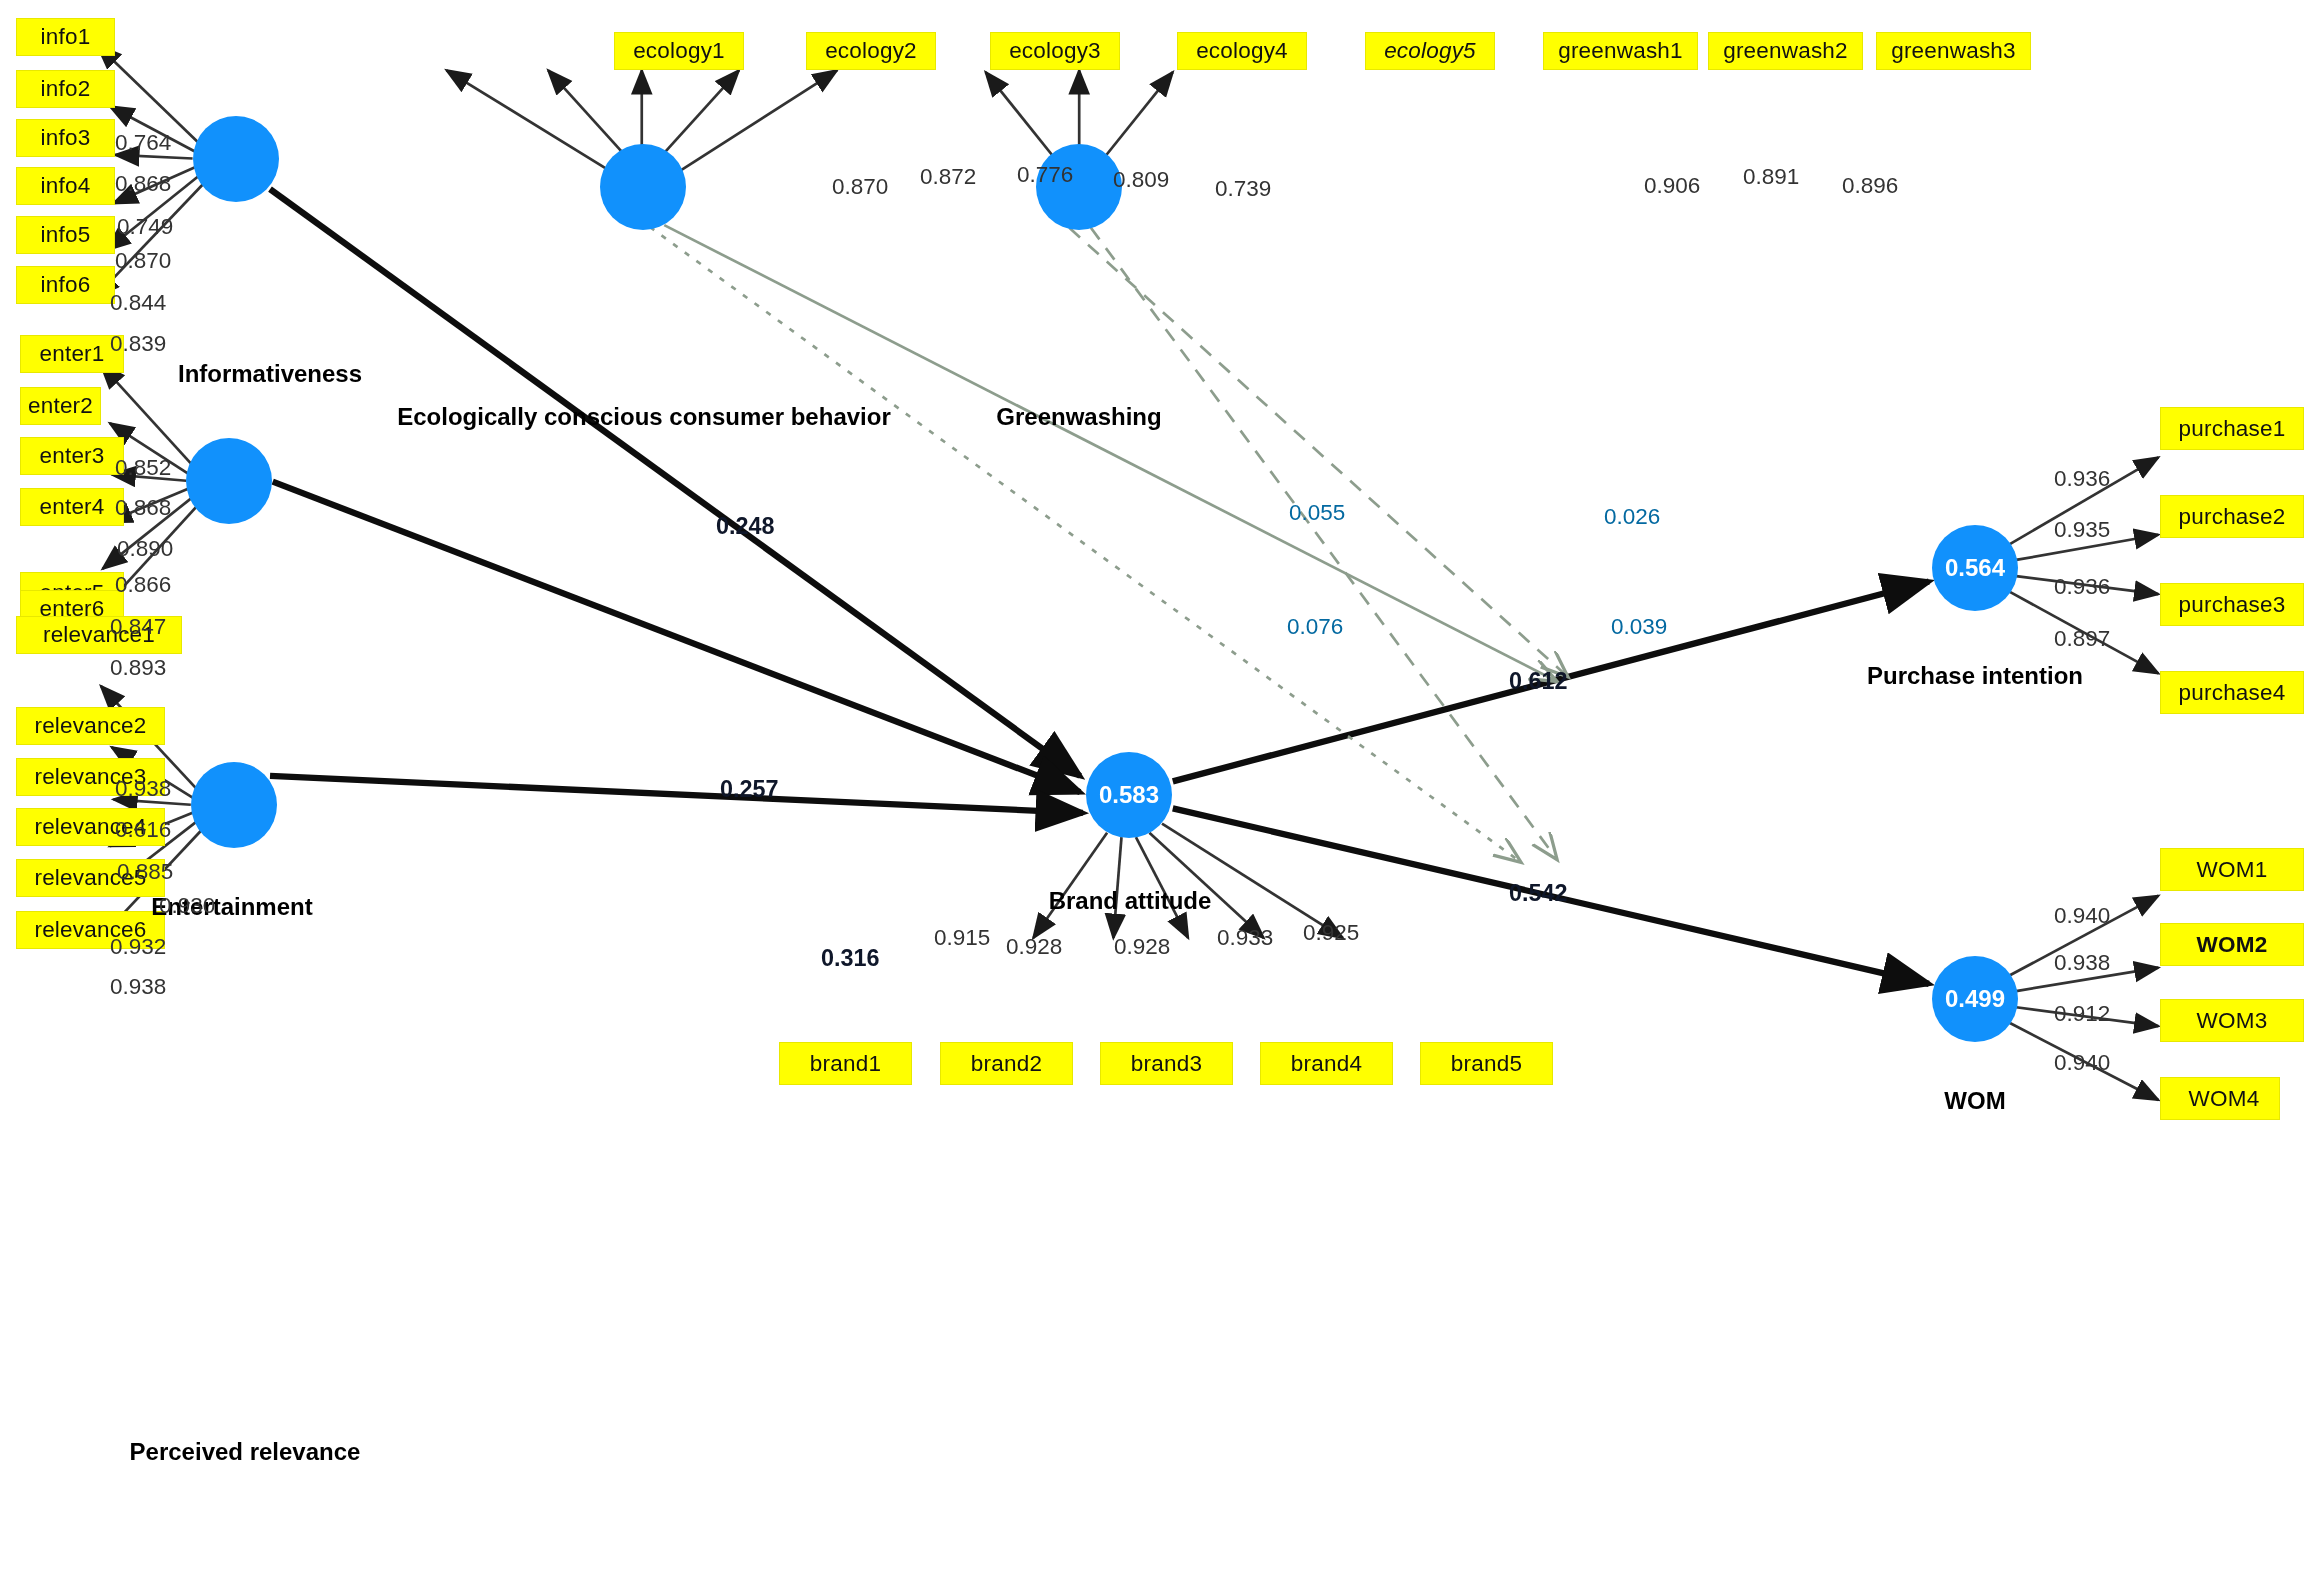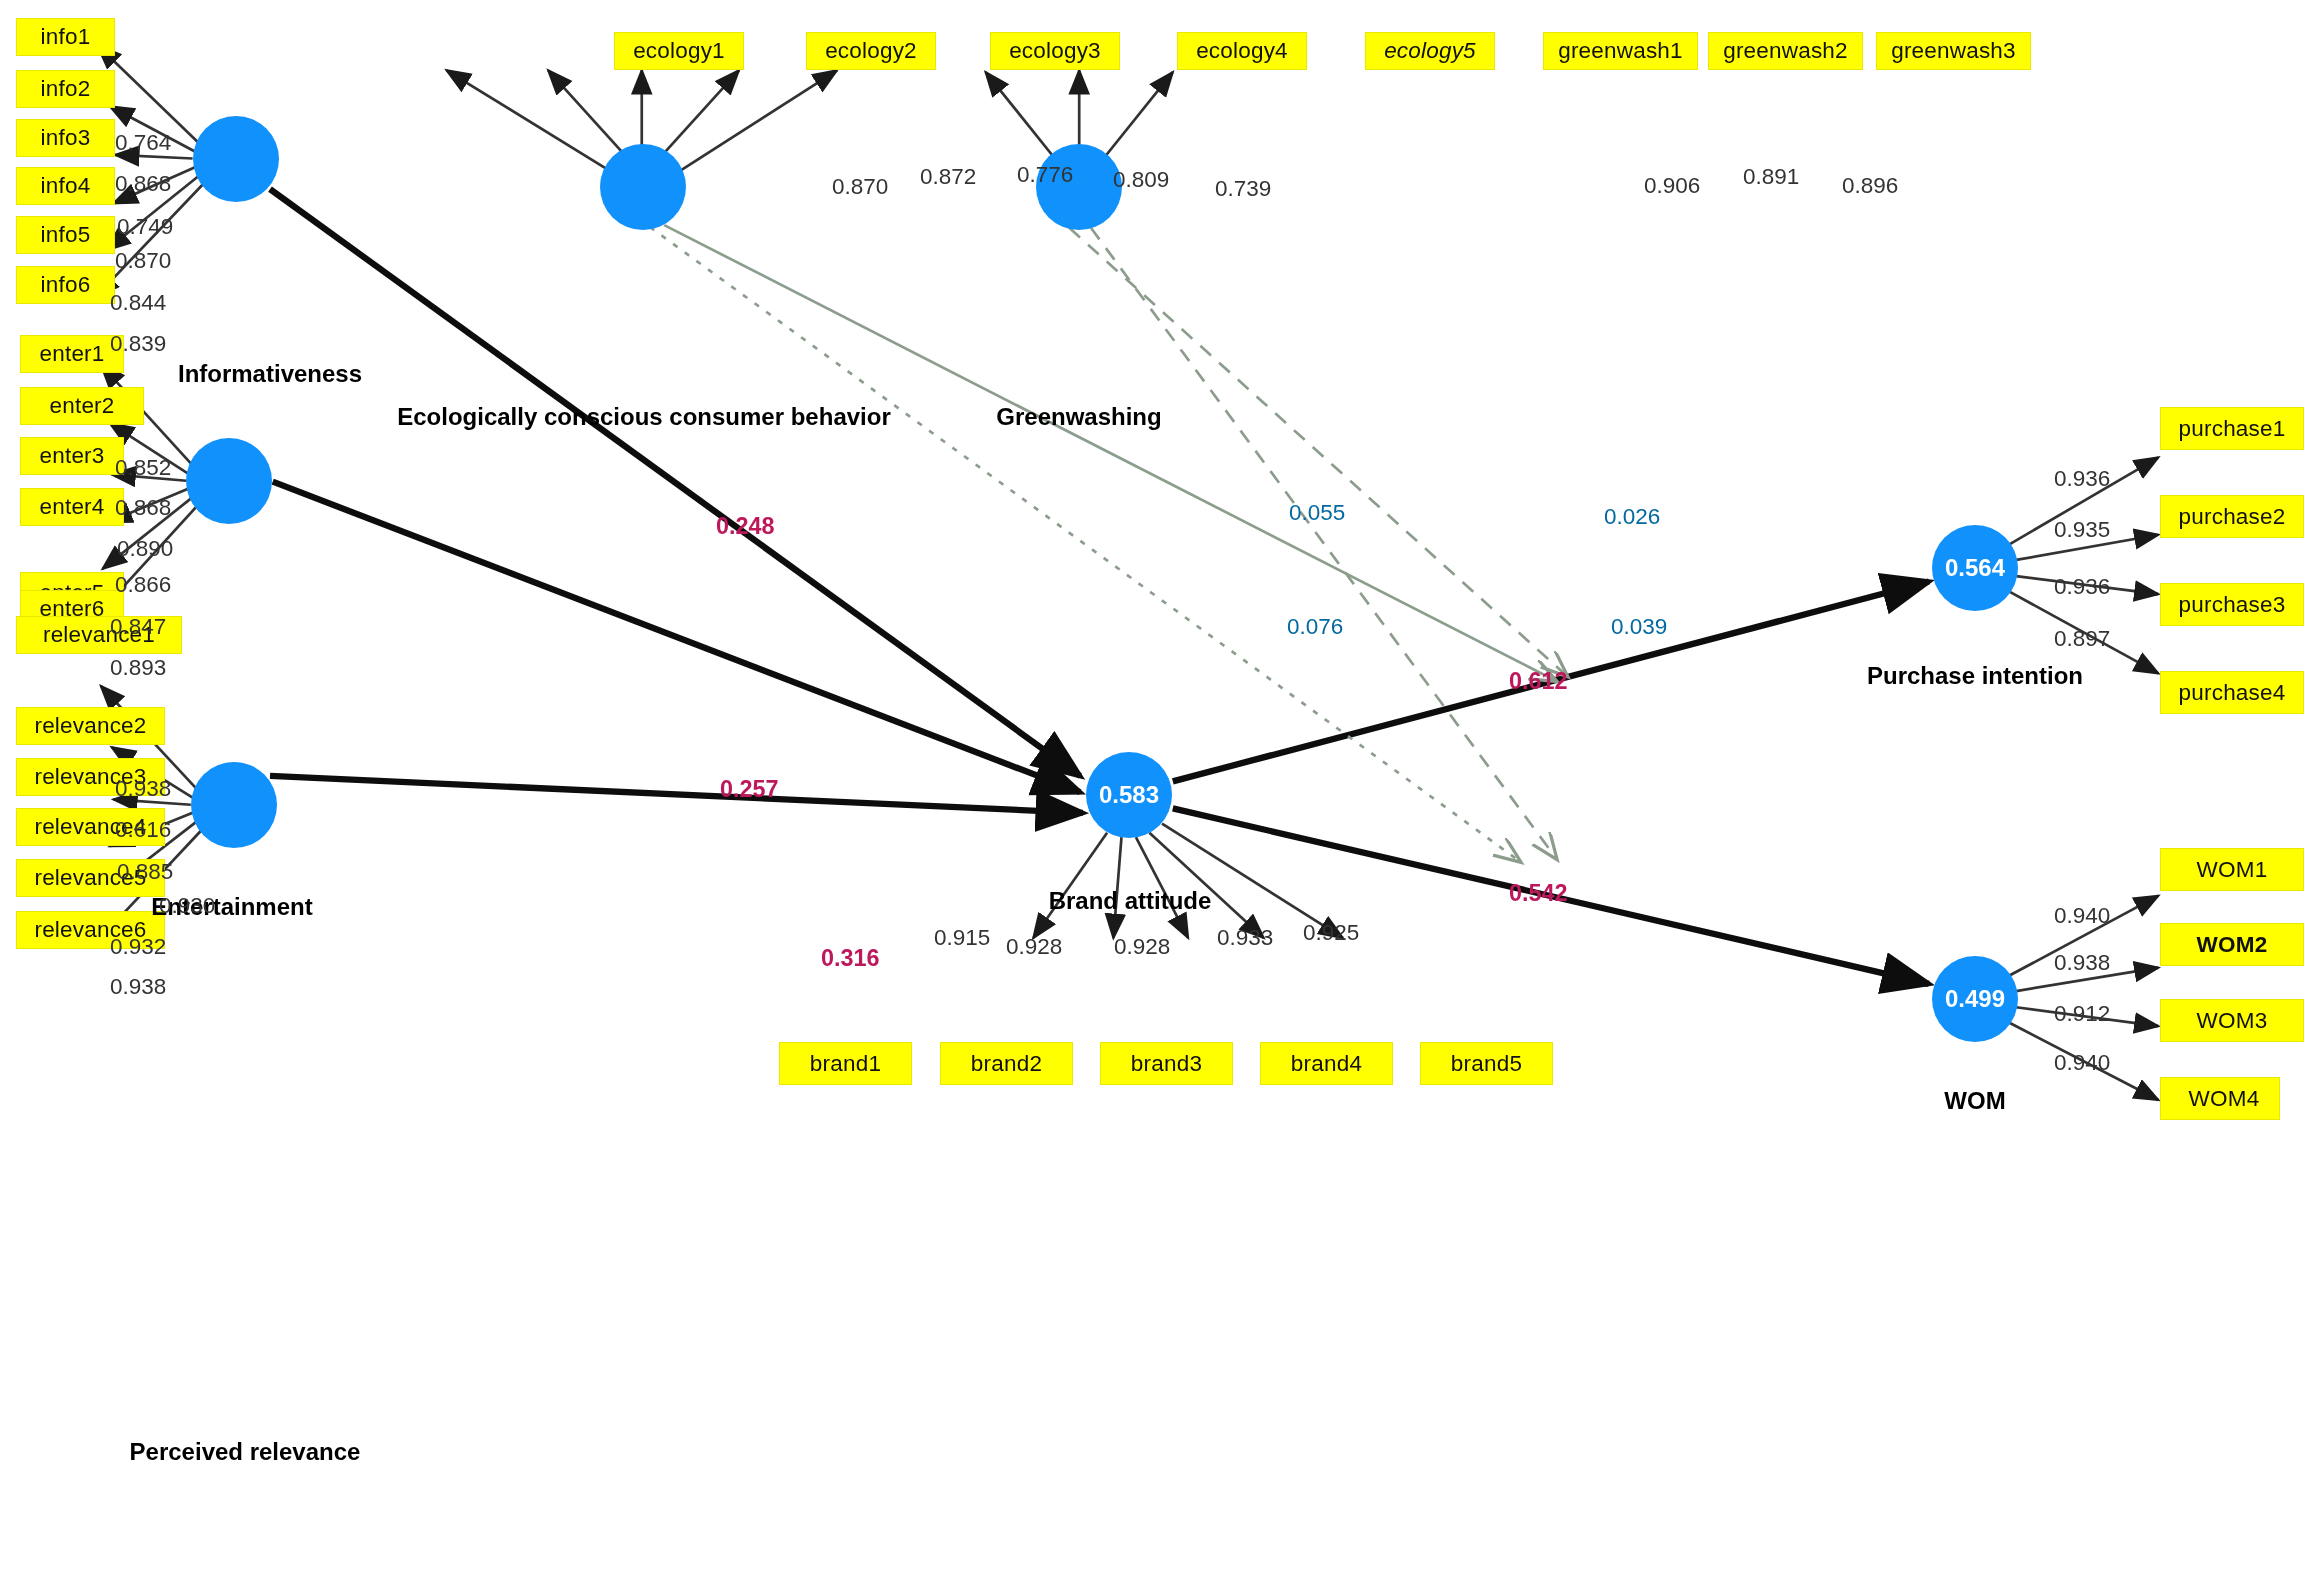--- a/index.html
+++ b/index.html
@@ -64,21 +64,21 @@
     position: absolute;
     font-size: 22.5px;
     color: #333333;
     white-space: nowrap;
     background: transparent;
   }
   .path-label {
     position: absolute;
     font-size: 23.4px;
     font-weight: 700;
-    color: #be185d;
+    color: #0f172a;
     white-space: nowrap;
   }
   .mod-label {
     position: absolute;
     font-size: 22.5px;
     font-weight: 400;
     color: #0369a1;
     white-space: nowrap;
   }
 </style>
@@ -189,21 +189,21 @@
   </svg>
 
   <div class="indicator" style="left:16px;  top:18px;  width:99px; height:38px;">info1</div>
   <div class="indicator" style="left:16px;  top:70px;  width:99px; height:38px;">info2</div>
   <div class="indicator" style="left:16px;  top:119px; width:99px; height:38px;">info3</div>
   <div class="indicator" style="left:16px;  top:167px; width:99px; height:38px;">info4</div>
   <div class="indicator" style="left:16px;  top:216px; width:99px; height:38px;">info5</div>
   <div class="indicator" style="left:16px;  top:266px; width:99px; height:38px;">info6</div>
 
   <div class="indicator" style="left:20px; top:335px; width:104px; height:38px;">enter1</div>
-  <div class="indicator" style="left:20px; top:387px; width:124px; height:38px;">enter2</div>
+  <div class="indicator" style="left:20px; top:387px; width:81px; height:38px;">enter2</div>
   <div class="indicator" style="left:20px; top:437px; width:104px; height:38px;">enter3</div>
   <div class="indicator" style="left:20px; top:488px; width:104px; height:38px;">enter4</div>
   <div class="indicator" style="left:20px; top:538px; width:104px; height:42px;margin-top:34px;">enter5</div>
   <div class="indicator" style="left:20px; top:590px; width:104px; height:38px;">enter6</div>
 
   <div class="indicator" style="left:16px; top:616px;  width:166px; height:38px;">relevance1</div>
   <div class="indicator" style="left:16px; top:707px;  width:149px; height:38px;">relevance2</div>
   <div class="indicator" style="left:16px; top:758px;  width:149px; height:38px;">relevance3</div>
   <div class="indicator" style="left:16px; top:808px;  width:149px; height:38px;">relevance4</div>
   <div class="indicator" style="left:16px; top:859px;  width:149px; height:38px;">relevance5</div>

